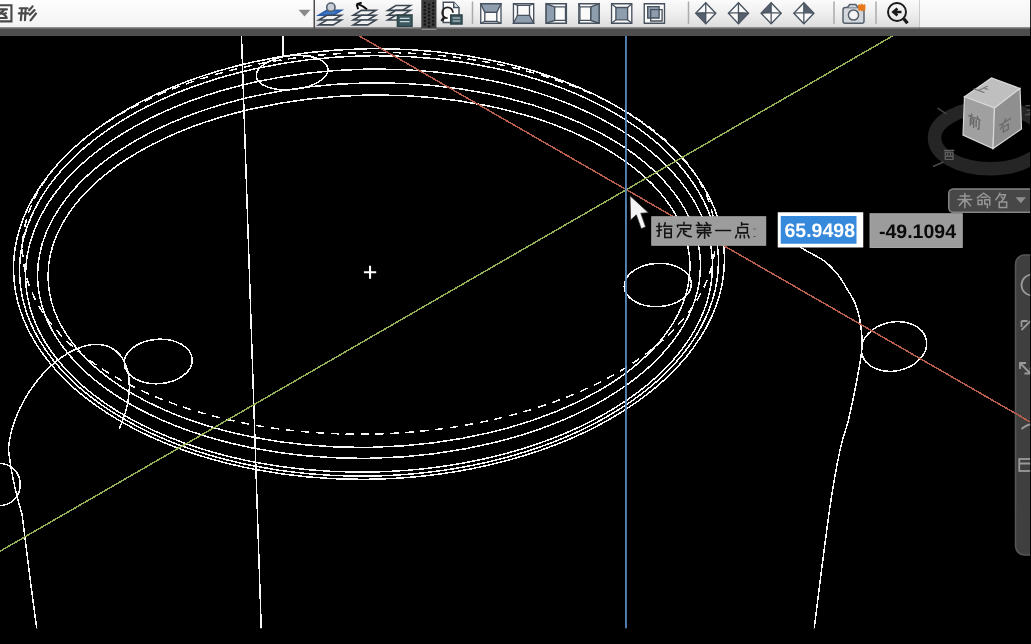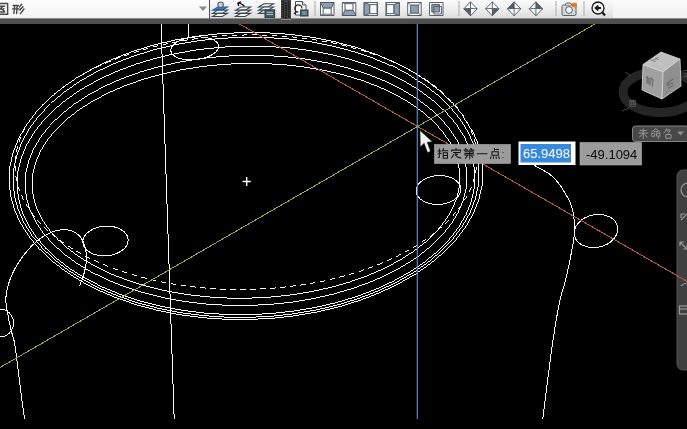--- a/index.html
+++ b/index.html
@@ -1,14 +1,14 @@
 <!DOCTYPE html>
 <html><head><meta charset="utf-8"><style>
 html,body{margin:0;padding:0;background:#000;}
-#wrap{position:relative;width:687px;height:419px;overflow:hidden;background:#000;font-family:"Liberation Sans",sans-serif;}
+#wrap{position:relative;width:687px;height:419px;overflow:hidden;background:#000;font-family:"Liberation Sans",sans-serif;font-weight:bold;}
 #tb{position:absolute;left:0;top:0;width:687px;height:24px;background:#4E4E4E;}
 .sec{position:absolute;top:0;height:18px;background:linear-gradient(#FBFBFB,#EDEDED 55%,#DCDCDC);border-bottom:1px solid #8D8D8D;}
 #combo{left:0;width:209px;background:linear-gradient(#FDFDFD,#F4F4F4);border-bottom:1px solid #8D8D8D;}
 #filler{left:613px;width:74px;background:linear-gradient(#FBFBFB,#F1F1F1);}
 #handle{position:absolute;left:281px;top:0;width:10px;height:19px;background:#3E3E3E;border-bottom:1px solid #8D8D8D;}
 svg{display:block;}
 text{font-family:"Liberation Sans",sans-serif;}
 </style></head>
 <body>
 <div id="wrap">

